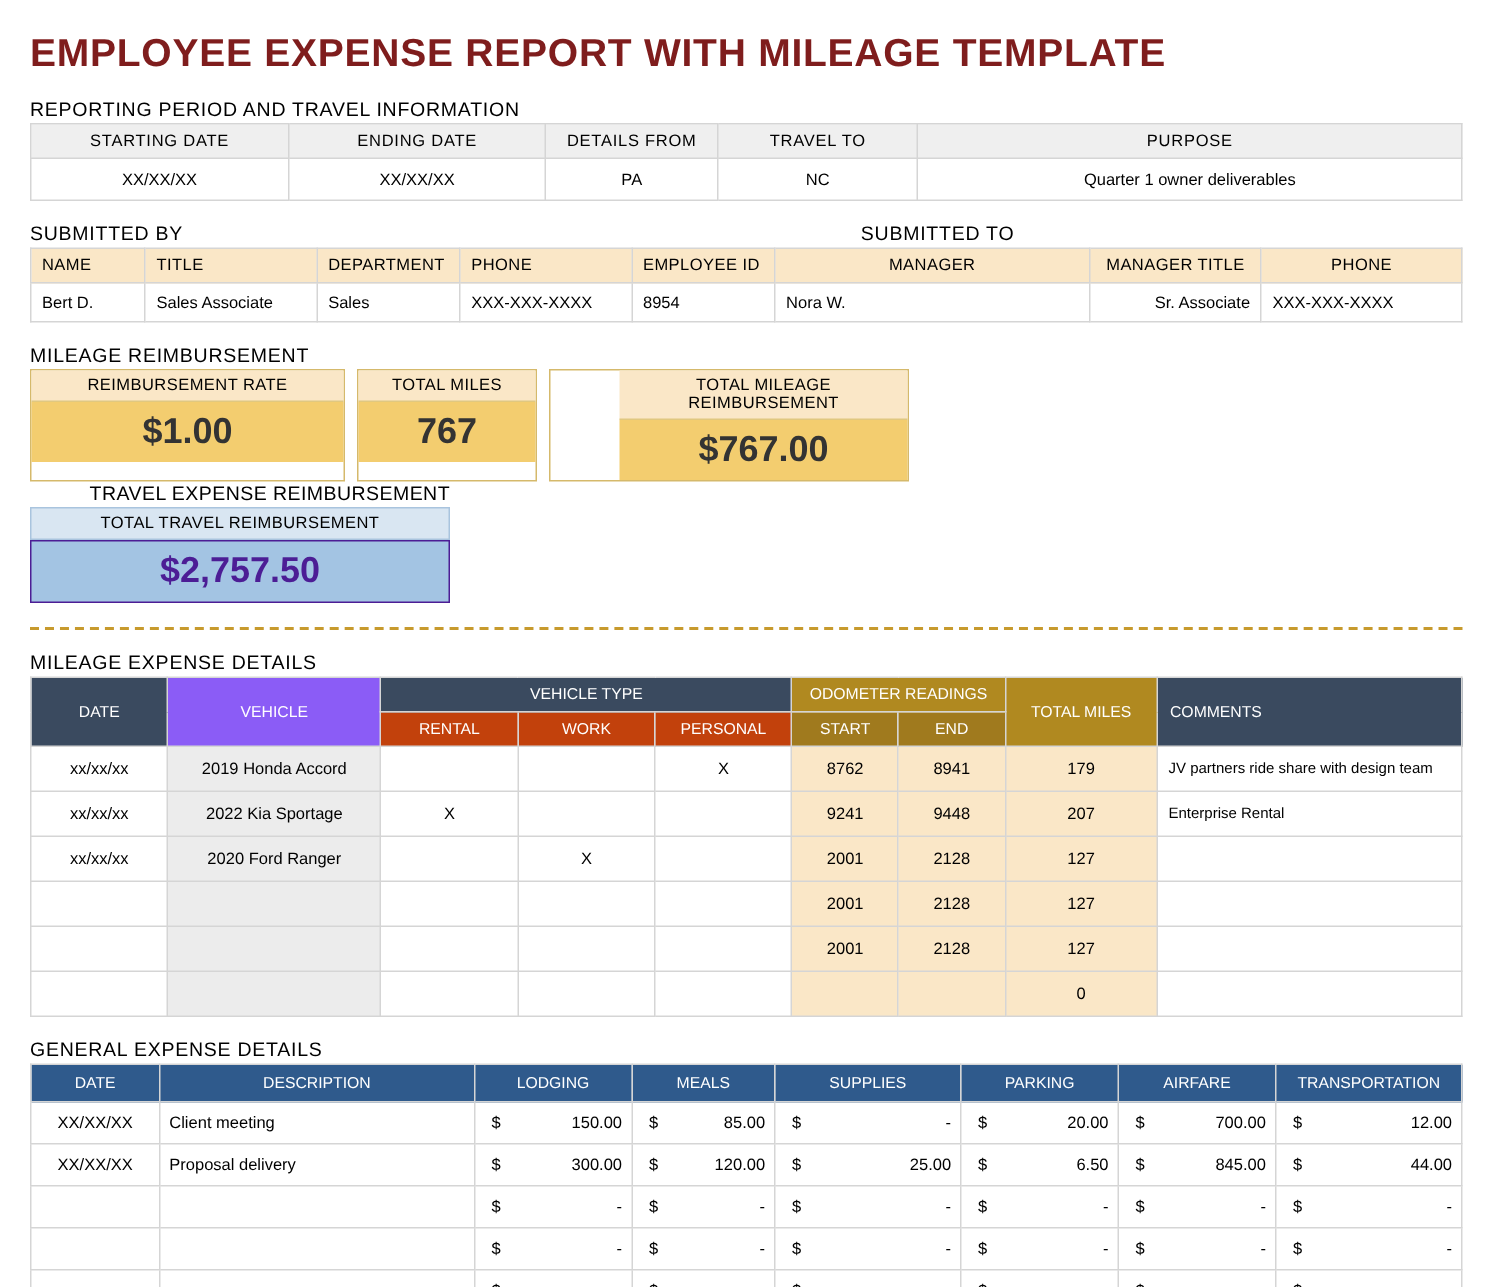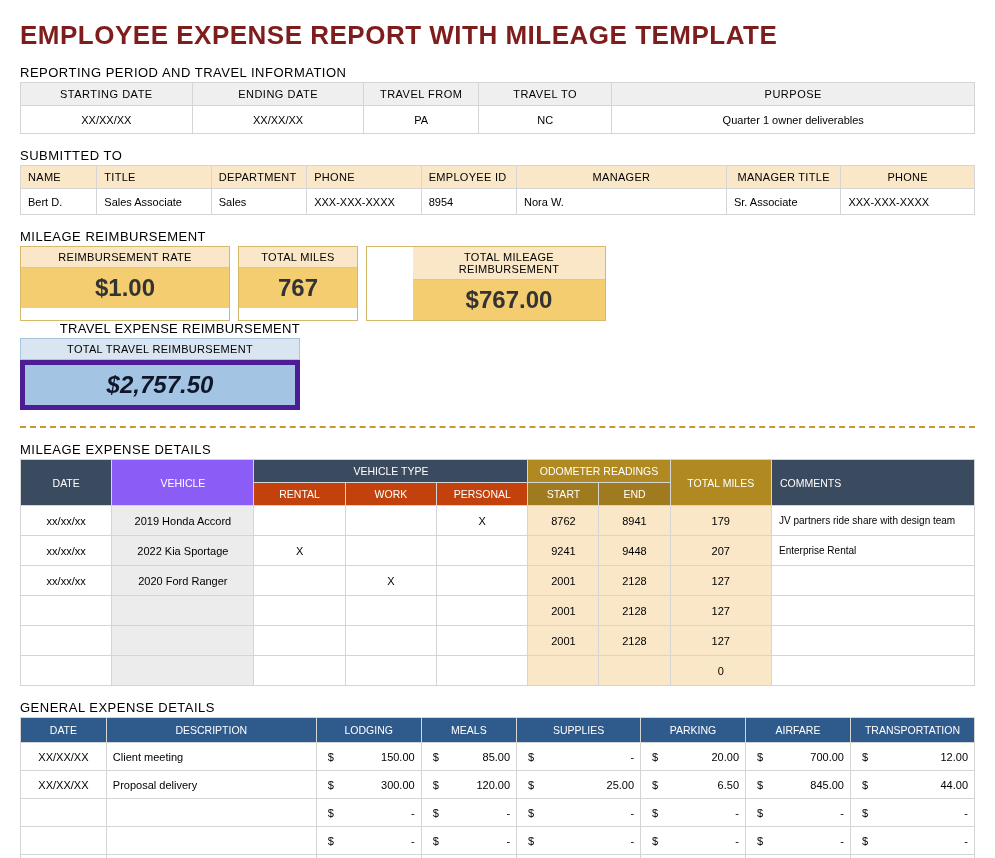--- a/index.html
+++ b/index.html
@@ -21,21 +21,21 @@
 .reimb-left { display: flex; }
 .reimb-box { border: 1px solid #d5b96b; }
 .reimb-head { background: #fae7c7; text-align: center; font-size: 11px; padding: 4px 8px; border-bottom: 1px solid #e0c880; letter-spacing: 0.3px; }
 .reimb-val { background: #f3cd6f; text-align: center; font-size: 24px; font-weight: bold; padding: 6px 18px; color: #333; }
 .reimb-rate { width: 210px; }
 .reimb-miles { width: 120px; margin-left: 8px; }
 .reimb-total { width: 240px; margin-left: 8px; padding-left: 46px; }
 .reimb-spacer { flex: 1; }
 .reimb-right { width: 280px; }
 .reimb-right .reimb-head { background: #d9e6f2; border: 1px solid #a9c4de; }
-.reimb-right .reimb-val { background: #a3c4e3; border: 5px solid #4c1d95; color: #0f172a; font-style: italic; }
+.reimb-right .reimb-val { background: #a3c4e3; border: 1px solid #4c1d95; color: #4c1d95; }
 .right-title { font-size: 13px; margin-bottom: 2px; letter-spacing: 0.3px; text-align: right; }
 
 
 .dash { border: none; border-top: 2px dashed #c79a2d; margin: 16px 0 10px 0; }
 
 
 .mil-table th { text-align: center; font-size: 10.5px; }
 .mil-th-dark { background: #3a4a5f; color: #fff; }
 .mil-th-grey { background: #8b5cf6; color: #fff; }
 .mil-th-darker { background: #c2410c; color: #fff; }
@@ -57,35 +57,38 @@
 <body>
 
 <div class="main-title">EMPLOYEE EXPENSE REPORT WITH MILEAGE TEMPLATE</div>
 
 <div class="section-title">REPORTING PERIOD AND TRAVEL INFORMATION</div>
 <table class="rp-table">
 <tbody>
       <tr>
 <th style="width:18%">STARTING DATE</th>
 <th style="width:18%">ENDING DATE</th>
-<th style="width:12%">TRAVEL FROM</th>
+<th style="width:12%">DETAILS FROM</th>
 <th style="width:14%">TRAVEL TO</th>
 <th>PURPOSE</th>
 </tr>
 <tr>
 <td>XX/XX/XX</td>
 <td>XX/XX/XX</td>
 <td>PA</td>
 <td>NC</td>
 <td>Quarter 1 owner deliverables</td>
 </tr>
 </tbody>
   </table>
 
 <div style="display:flex;margin-top:14px">
+<div style="width:58%">
+<div class="section-title" style="margin-top:0">SUBMITTED BY</div>
+</div>
 <div style="width:42%">
 <div class="section-title" style="margin-top:0">SUBMITTED TO</div>
 </div>
 </div>
 <table class="sub-table">
 <tbody>
       <tr>
 <th style="width:8%">NAME</th>
 <th style="width:12%">TITLE</th>
 <th style="width:10%">DEPARTMENT</th>
@@ -95,21 +98,21 @@
 <th style="width:12%;text-align:center">MANAGER TITLE</th>
 <th style="text-align:center">PHONE</th>
 </tr>
 <tr>
 <td>Bert D.</td>
 <td>Sales Associate</td>
 <td>Sales</td>
 <td>XXX-XXX-XXXX</td>
 <td>8954</td>
 <td>Nora W.</td>
-<td style="text-align:left">Sr. Associate</td>
+<td style="text-align:right">Sr. Associate</td>
 <td>XXX-XXX-XXXX</td>
 </tr>
 </tbody>
   </table>
 
 <div class="reimb-wrap">
 <div>
 <div class="section-title" style="margin-top:0">MILEAGE REIMBURSEMENT</div>
 <div class="reimb-left">
 <div class="reimb-box reimb-rate">

